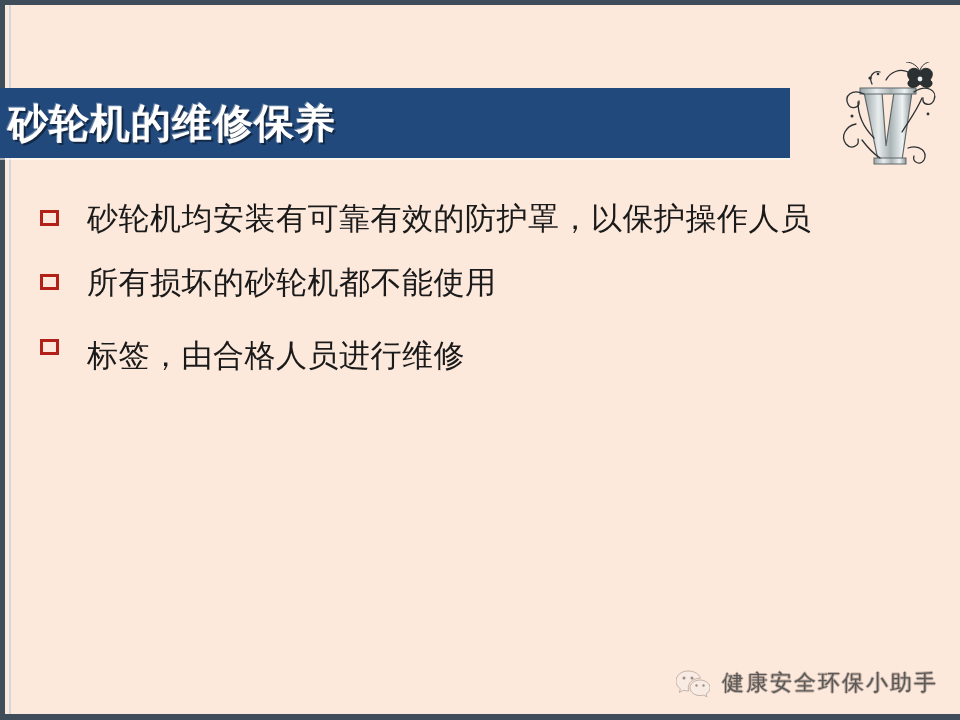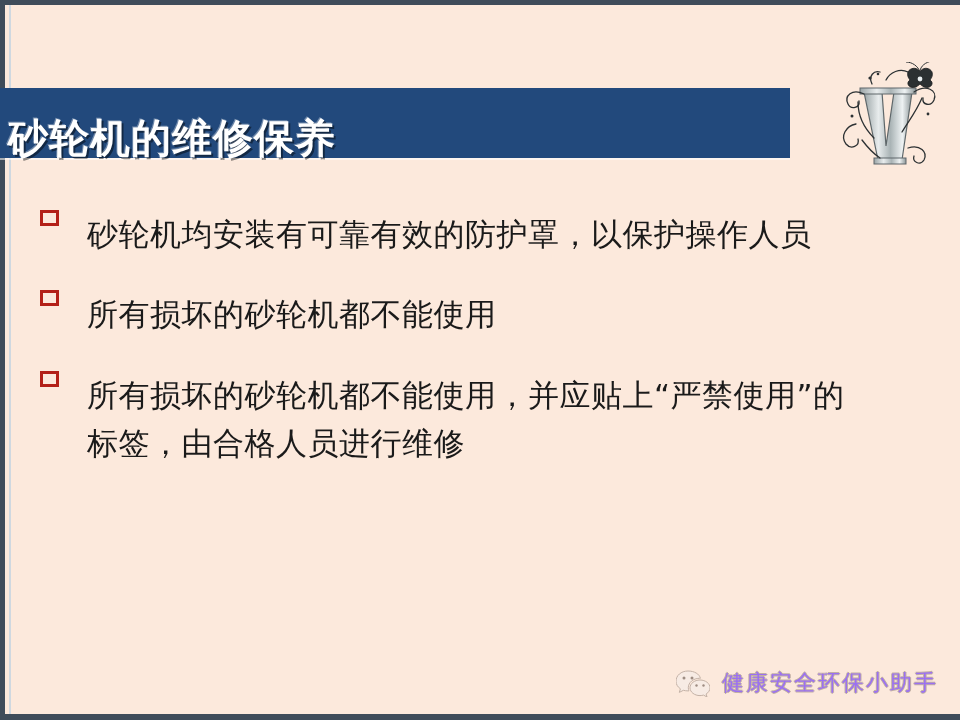--- a/index.html
+++ b/index.html
@@ -53,21 +53,21 @@
   
   .title-banner {
     position: absolute;
     left: 0px;
     top: 88px;
     width: 790px;
     height: 70px;
     background: #22497c;
     box-shadow: 0 2px 0 0 rgba(255,255,255,0.55);
     display: flex;
-    align-items: flex-end;
+    align-items: center;
     box-sizing: border-box;
     padding-left: 8px;
   }
   .title-text {
     color: #ffffff;
     font-size: 40px;
     font-weight: bold;
     letter-spacing: 1px;
     line-height: 1;
     text-shadow:
@@ -107,21 +107,20 @@
     margin-top: 12px;
     margin-right: 28px;
   }
   .bullet-text {
     flex: 1 1 auto;
     font-size: 31px;
     line-height: 1.30;
     color: #1a1a1a;
     letter-spacing: 0.5px;
     font-family: "DejaVu Sans", "Liberation Sans", sans-serif;
-    margin-top: 16px;
   }
   .bullet-text .line2 {
     display: block;
     margin-top: 8px;
   }
 
   
   .watermark {
     position: absolute;
     left: 676px;
@@ -131,21 +130,21 @@
     gap: 12px;
     opacity: 0.85;
   }
   .wm-icon {
     width: 34px;
     height: 28px;
   }
   .wm-icon svg { display: block; }
   .wm-text {
     font-size: 22px;
-    color: #8b5cf6;
+    color: #404040;
     letter-spacing: 2px;
     font-family: "DejaVu Sans", "Liberation Sans", sans-serif;
     text-shadow:
       1px 0 0 #b9a79c,
       -1px 0 0 #b9a79c,
       0 1px 0 #b9a79c,
       0 -1px 0 #b9a79c;
   }
 </style>
 </head>
@@ -216,21 +215,20 @@
 
     <div class="bullet-row">
       <span class="bullet-marker"></span>
       <span class="bullet-text">所有损坏的砂轮机都不能使用</span>
     </div>
 
 
     <div class="bullet-row">
       <span class="bullet-marker"></span>
       <span class="bullet-text">
-        <span>所有损坏的砂轮机都不能使用，并应贴上“严禁使用”的</span>
         <span class="line2">标签，由合格人员进行维修</span>
       </span>
     </div>
 
   </div>
 
   <div class="watermark">
     <span class="wm-icon">
       <svg viewBox="0 0 34 28" width="34" height="28" aria-hidden="true">
         <g fill="#f7ece6" stroke="#b9a79c" stroke-width="1">

